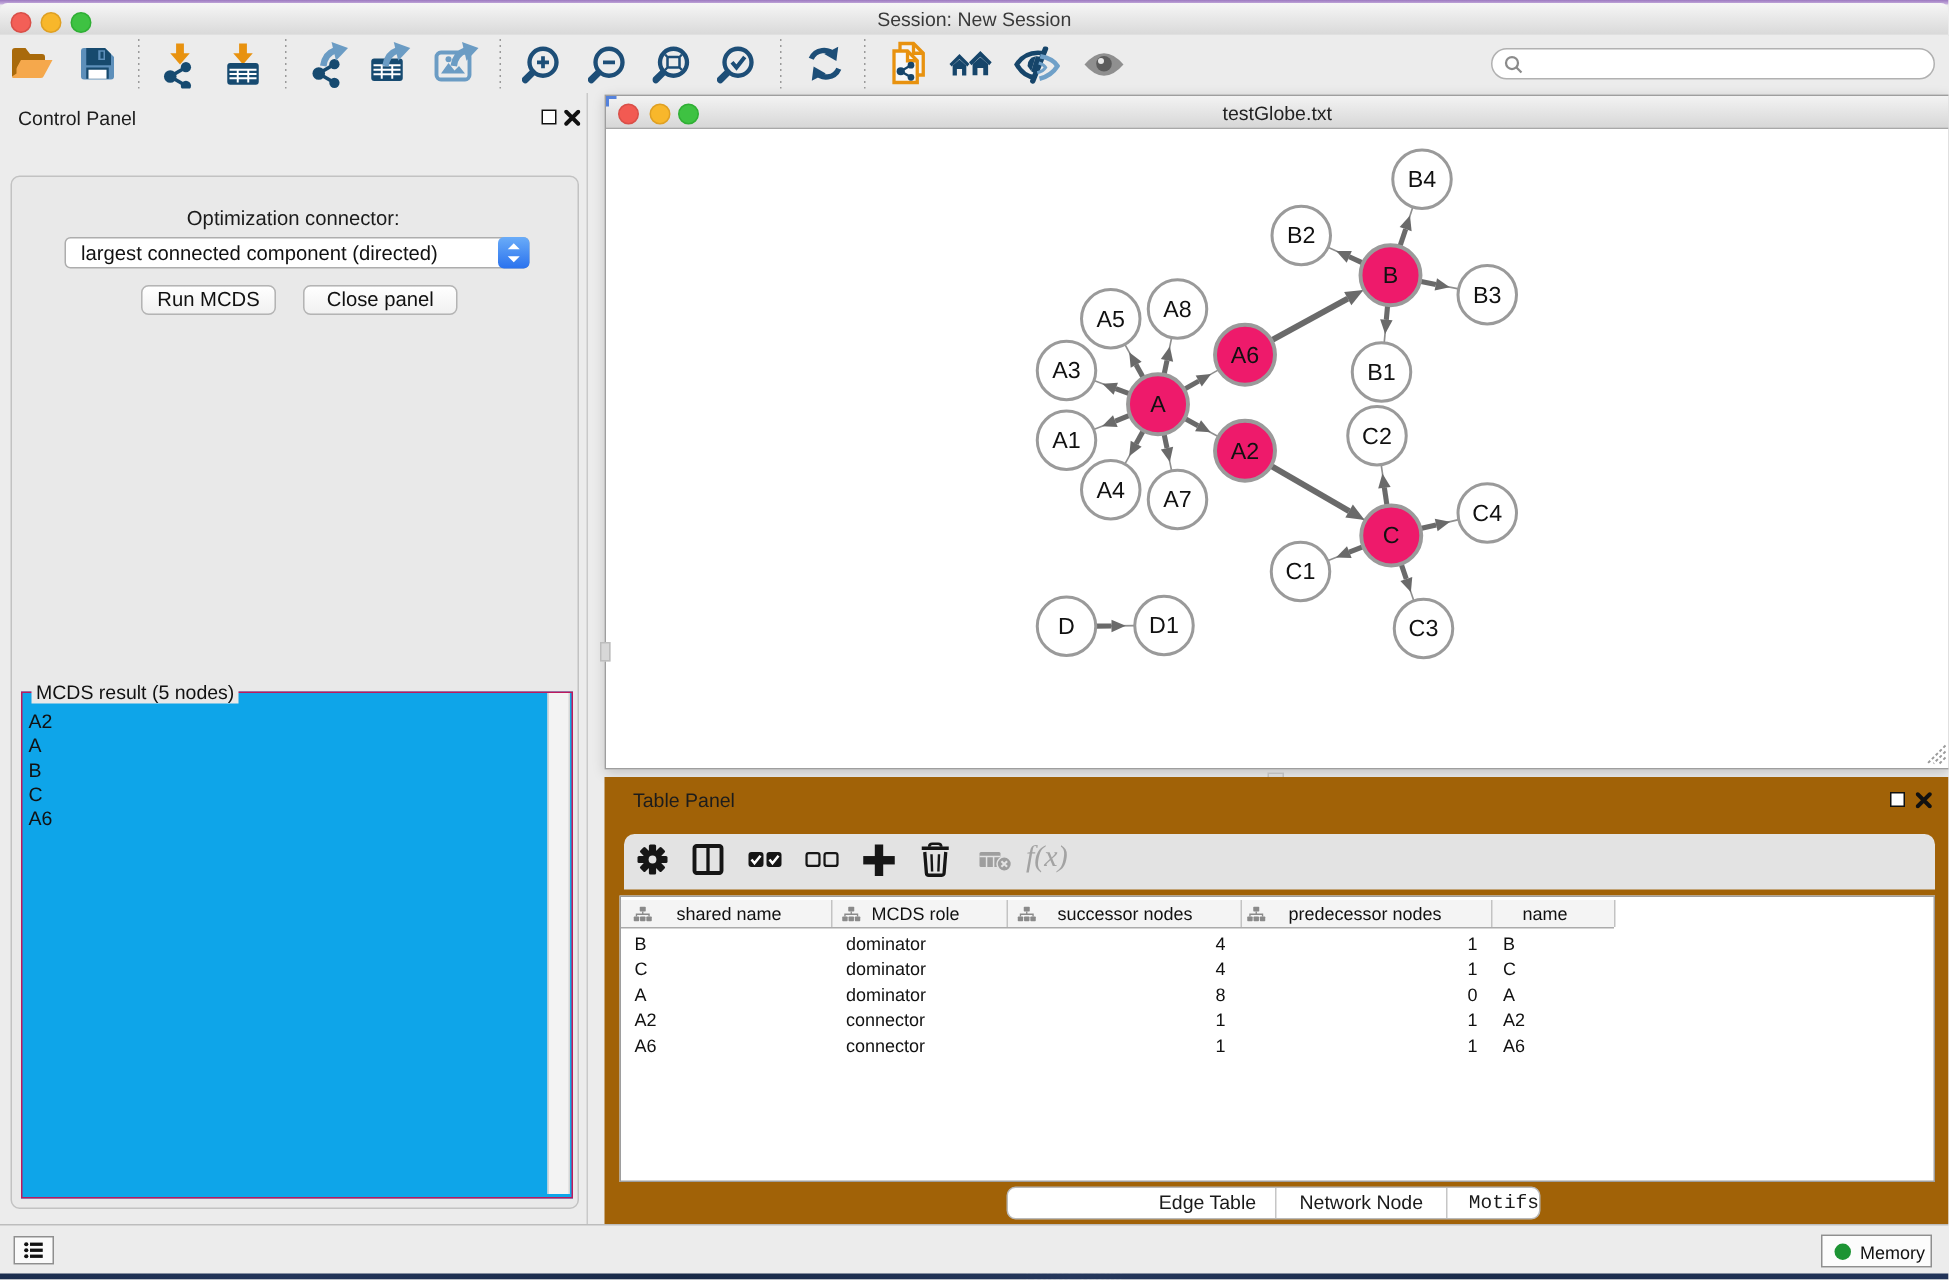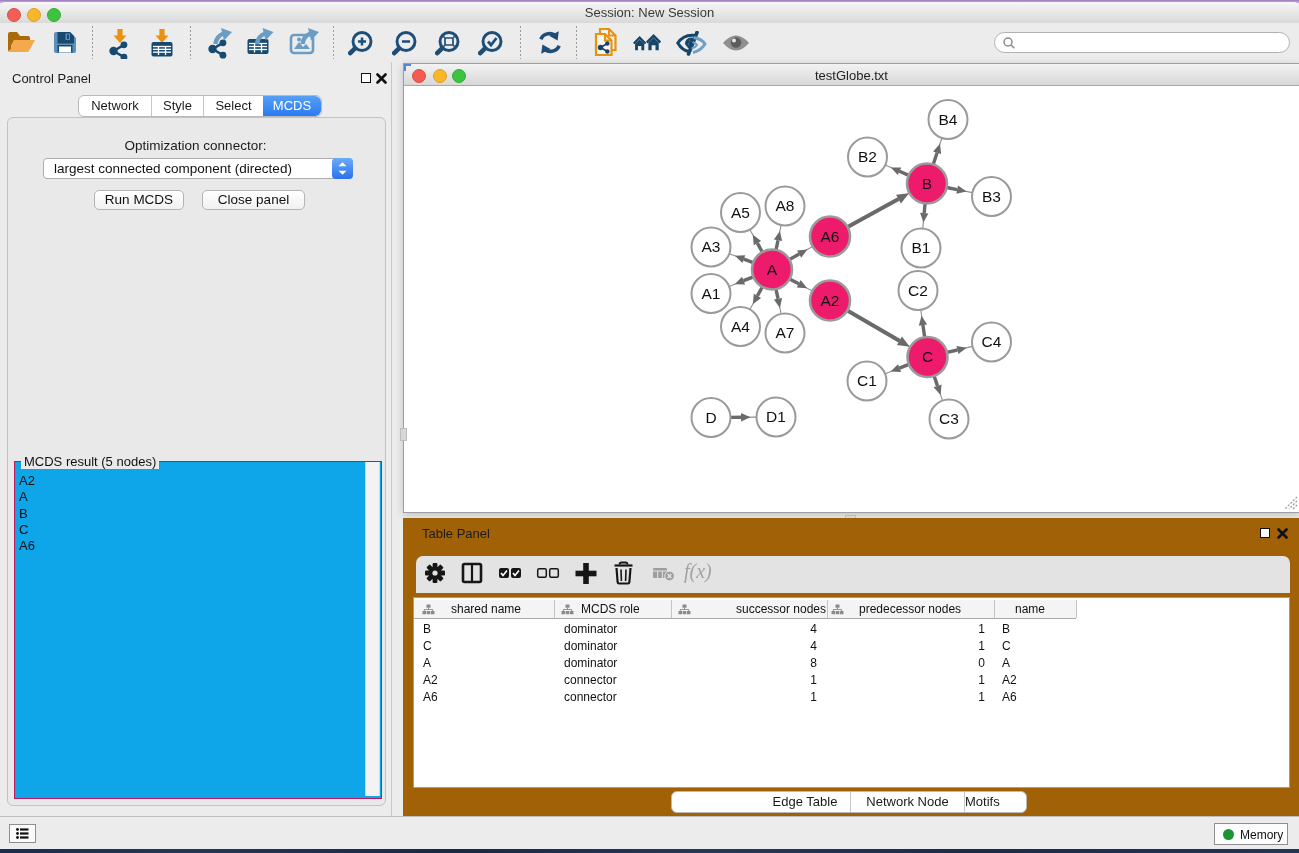--- a/index.html
+++ b/index.html
@@ -158,26 +158,20 @@
 
 <div class="abs" style="left:0;top:62px;width:391px;height:754px;background:#ececec;border-right:1px solid #c9c9c9;">
   <div class="abs" style="left:12px;top:9px;font-size:13px;color:#1c1c1c;">Control Panel</div>
   <div class="abs" style="left:361px;top:11px;width:8px;height:8px;border:1.6px solid #111;background:#fff;"></div>
   <svg class="abs" style="left:376px;top:11px;" width="11" height="11" viewBox="0 0 11 11">
       <path d="M1.5 1.5 L9.5 9.5 M9.5 1.5 L1.5 9.5" stroke="#111" stroke-width="2.6" stroke-linecap="round"></path>
     </svg>
 
   <div class="abs" style="left:7px;top:55px;width:377px;height:687px;background:#e9e9e9;border:1px solid #c2c2c2;border-radius:6px;"></div>
 
-  <div class="abs" style="left:78px;top:33px;height:20px;background:#fff;border:1px solid #b9b9b9;border-radius:6px;display:flex;font-size:13px;color:#1a1a1a;">
-    <div style="width:72px;text-align:center;line-height:20px;border-right:1px solid #c6c6c6;">Network</div>
-    <div style="width:51px;text-align:center;line-height:20px;border-right:1px solid #c6c6c6;">Style</div>
-    <div style="width:59px;text-align:center;line-height:20px;">Select</div>
-    <div style="width:58px;text-align:center;line-height:20px;background:linear-gradient(#57a0f6,#2a7af0);color:#fff;border-radius:0 6px 6px 0;">MCDS</div>
-  </div>
 
   <div class="abs" style="left:0;top:76px;width:391px;text-align:center;font-size:13.5px;color:#1b1b1b;">Optimization connector:</div>
 
   <div class="abs" style="left:43px;top:96px;width:310px;height:21px;background:#fff;border:1px solid #adadad;border-radius:4px;box-sizing:border-box;">
     <div class="abs" style="left:10px;top:2px;font-size:13.5px;color:#111;">largest connected component (directed)</div>
     <div class="abs" style="right:-1px;top:-1px;width:21px;height:21px;background:linear-gradient(#6aacf8,#2a72ee);border-radius:4px;">
       <svg width="21" height="21" viewBox="0 0 21 21">
           <path d="M6.5 8.2 L10.5 4.2 L14.5 8.2 Z M6.5 12.8 L10.5 16.8 L14.5 12.8 Z" fill="#fff"></path>
         </svg>
     </div>
@@ -418,21 +412,21 @@
         <svg width="13" height="11" viewBox="0 0 13 11">
           <g fill="#8a8a8a">
             <rect x="4.5" y="0.5" width="4" height="3.2" rx="0.5"></rect>
             <rect x="0.5" y="7" width="3.6" height="3.2" rx="0.5"></rect>
             <rect x="4.7" y="7" width="3.6" height="3.2" rx="0.5"></rect>
             <rect x="8.9" y="7" width="3.6" height="3.2" rx="0.5"></rect>
             <path d="M6.5 3.7 V5.5 M2.3 7 V5.5 H10.7 V7" stroke="#8a8a8a" stroke-width="0.9" fill="none"></path>
           </g>
         </svg>
       </div>
-      <div class="abs" style="left:291px;top:4px;font-size:12px;color:#111;margin-left:31px;">successor nodes</div>
+      <div class="abs" style="left:291px;top:4px;font-size:12px;color:#111;">successor nodes</div>
       <div class="abs" style="left:417px;top:6px;">
         <svg width="13" height="11" viewBox="0 0 13 11">
           <g fill="#8a8a8a">
             <rect x="4.5" y="0.5" width="4" height="3.2" rx="0.5"></rect>
             <rect x="0.5" y="7" width="3.6" height="3.2" rx="0.5"></rect>
             <rect x="4.7" y="7" width="3.6" height="3.2" rx="0.5"></rect>
             <rect x="8.9" y="7" width="3.6" height="3.2" rx="0.5"></rect>
             <path d="M6.5 3.7 V5.5 M2.3 7 V5.5 H10.7 V7" stroke="#8a8a8a" stroke-width="0.9" fill="none"></path>
           </g>
         </svg>
@@ -463,21 +457,21 @@
       <div class="abs" style="left:150px;top:92px;font-size:12px;color:#111;">connector</div>
       <div class="abs" style="left:303px;top:92px;width:100px;text-align:right;font-size:12px;color:#111;">1</div>
       <div class="abs" style="left:471px;top:92px;width:100px;text-align:right;font-size:12px;color:#111;">1</div>
       <div class="abs" style="left:588px;top:92px;font-size:12px;color:#111;">A6</div>
     </div>
 
   <div class="abs" style="left:268px;top:273px;height:20px;background:#fff;border:1px solid #b9b9b9;border-radius:6px;display:flex;font-size:13px;color:#1a1a1a;">
     <div style="width:88px;text-align:center;line-height:20px;background:linear-gradient(#57a0f6,#2a7af0);color:#fff;border-radius:6px 0 0 6px;margin-top:48px;">Node Table</div>
     <div style="width:90px;text-align:center;line-height:20px;border-right:1px solid #c6c6c6;">Edge Table</div>
     <div style="width:113px;text-align:center;line-height:20px;border-right:1px solid #c6c6c6;">Network Node</div>
-    <div style="width:61px;text-align:left;line-height:20px;">Motifs</div>
+    <div style="width:61px;text-align:right;line-height:20px;font-family:Liberation Mono, monospace;">Motifs</div>
   </div>
 </div>
 
 <div class="abs" style="left:0;top:816px;width:1299px;height:33px;background:#ececec;border-top:1px solid #bdbdbd;box-sizing:border-box;">
   <div class="abs" style="left:9px;top:7px;width:27px;height:19px;background:#fafafa;border:1px solid #8f8f8f;box-sizing:border-box;">
     <svg width="25" height="17" viewBox="0 0 25 17">
         <g fill="#111">
           <circle cx="7.5" cy="4.5" r="1.4"></circle>
           <circle cx="7.5" cy="8.5" r="1.4"></circle>
           <circle cx="7.5" cy="12.5" r="1.4"></circle>

